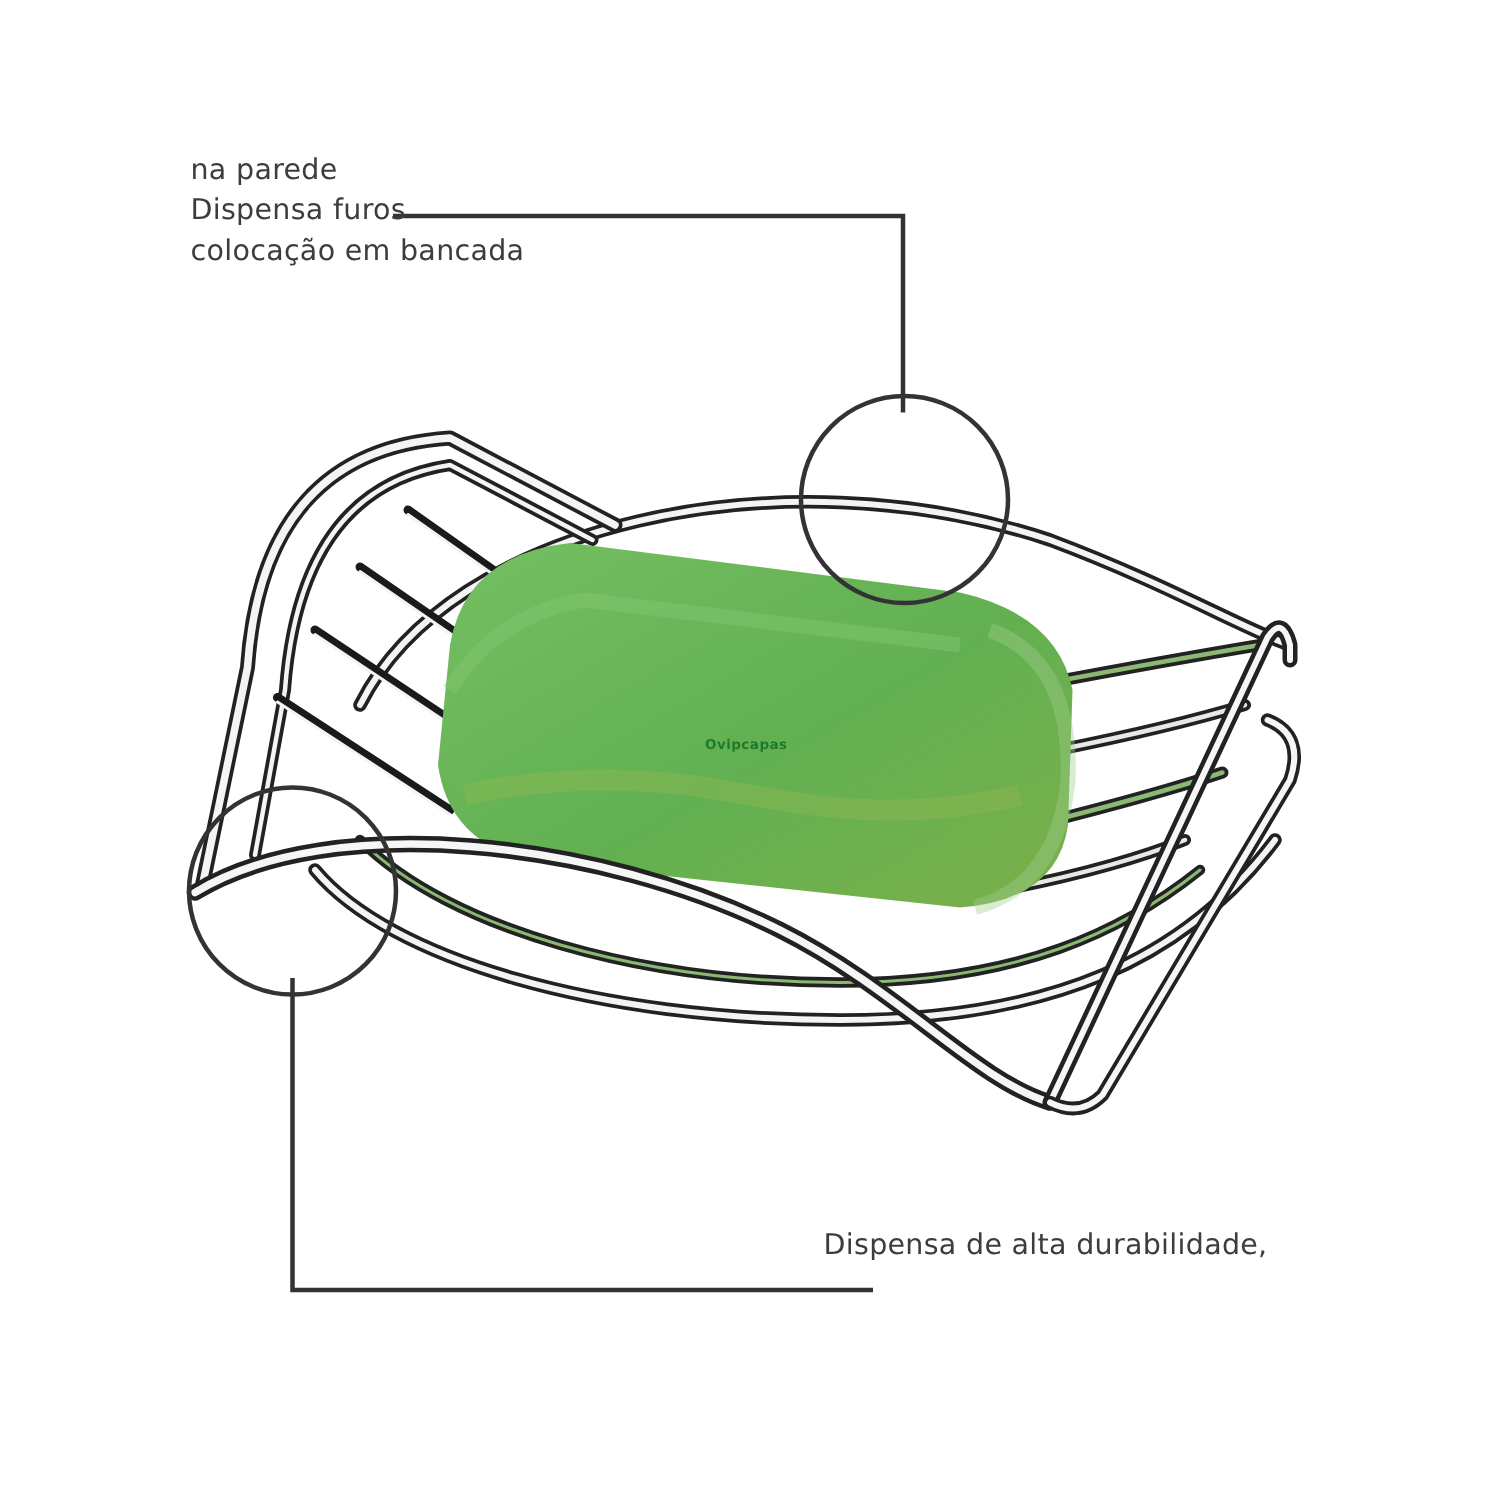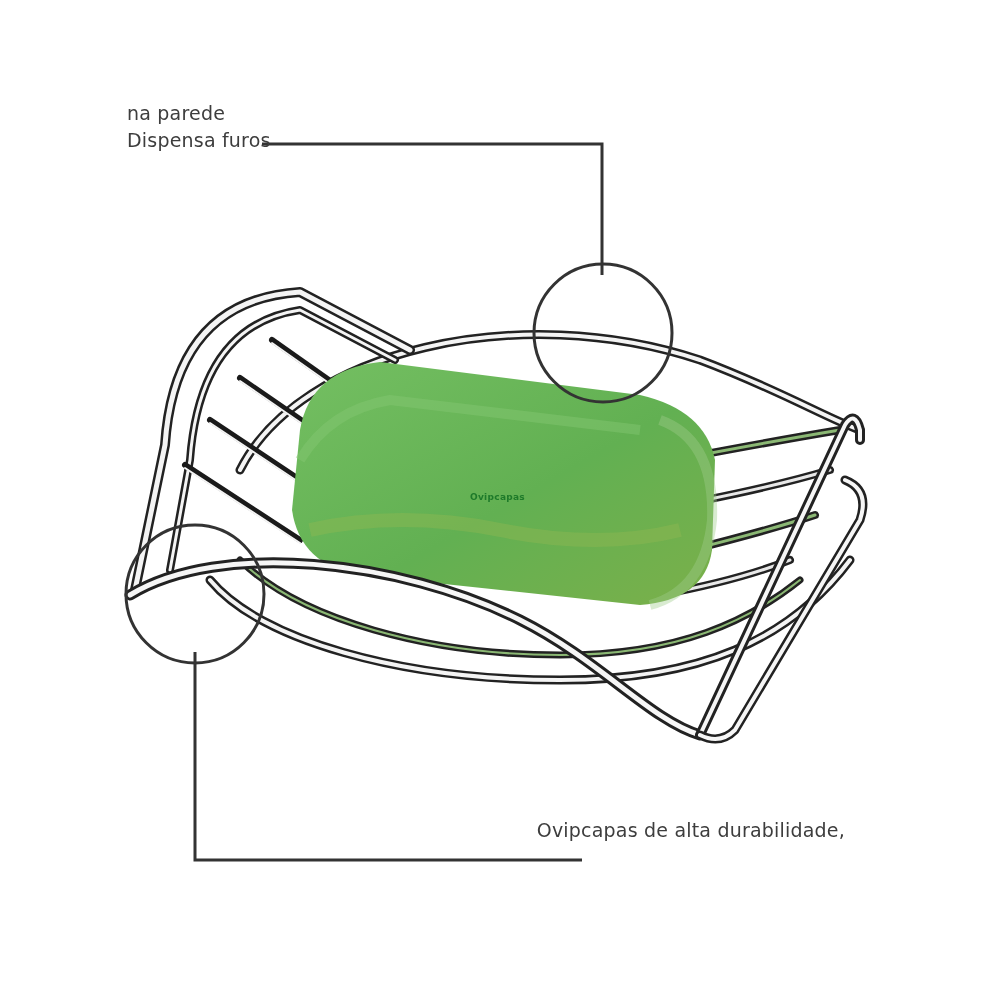--- a/index.html
+++ b/index.html
@@ -103,18 +103,19 @@
       <circle cx="195" cy="594" r="69"></circle>
       <polyline points="195,652 195,860 582,860"></polyline>
     </g>
   </svg>
 
   <div class="soap-label">Ovipcapas</div>
 
   <div class="callout-text callout-top">
     <span>na parede</span>
     <span>Dispensa furos</span>
+    <span>colocação em bancada</span>
   </div>
 
   <div class="callout-text callout-bottom">
-    <span>Ovipcapas de alta durabilidade,</span>
+    <span>Dispensa de alta durabilidade,</span>
   </div>
 </div>
 
 </body></html>

